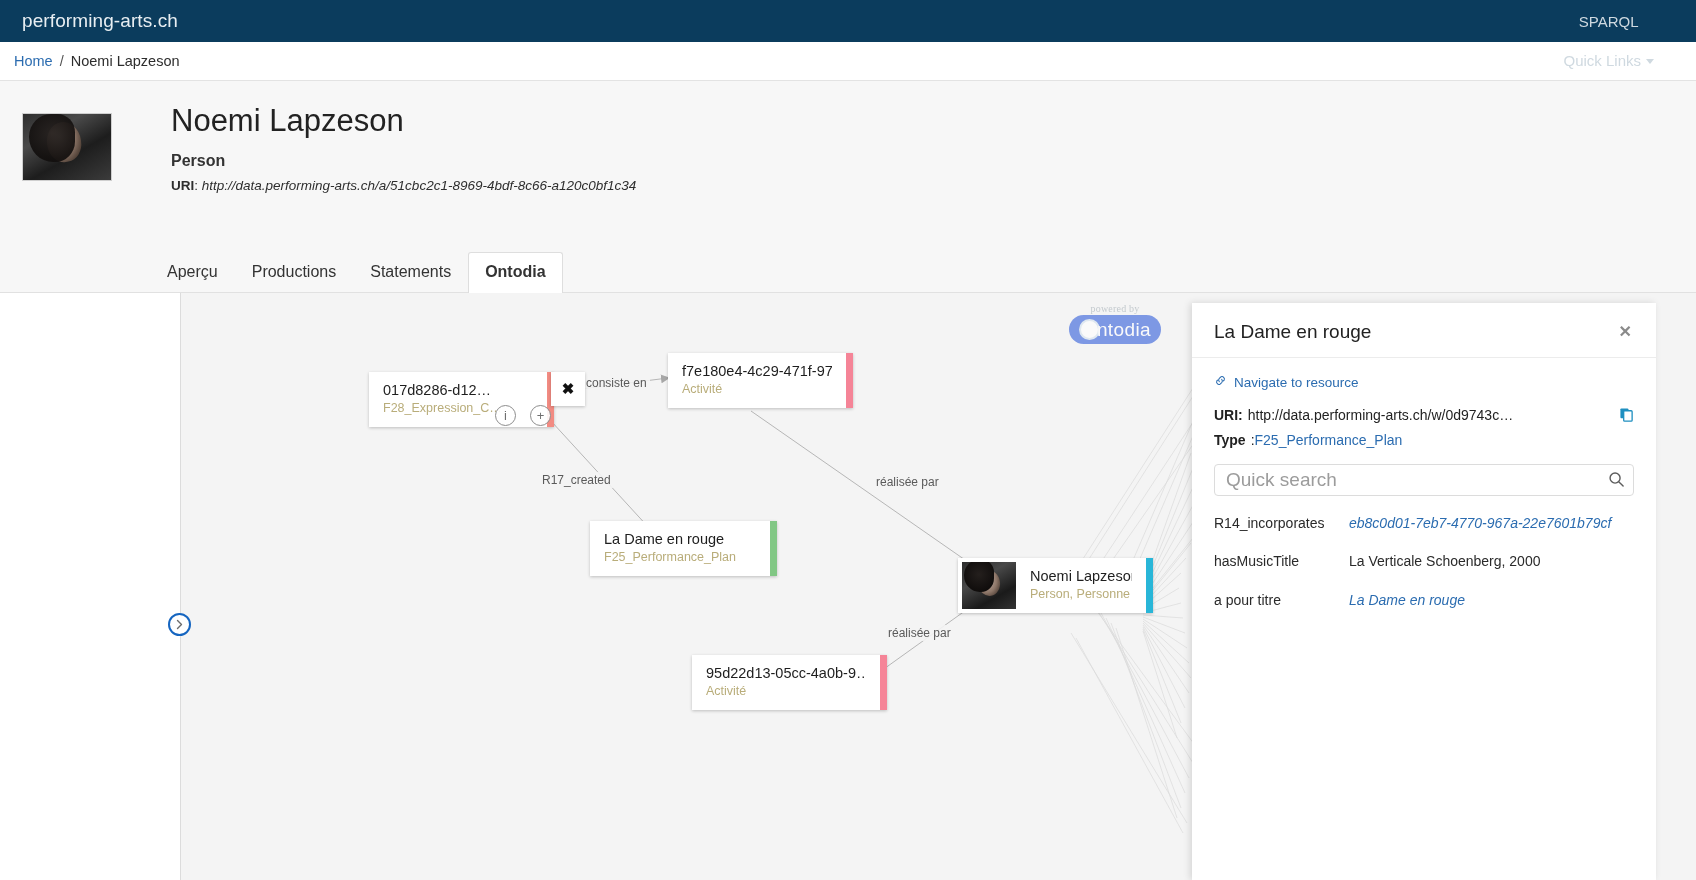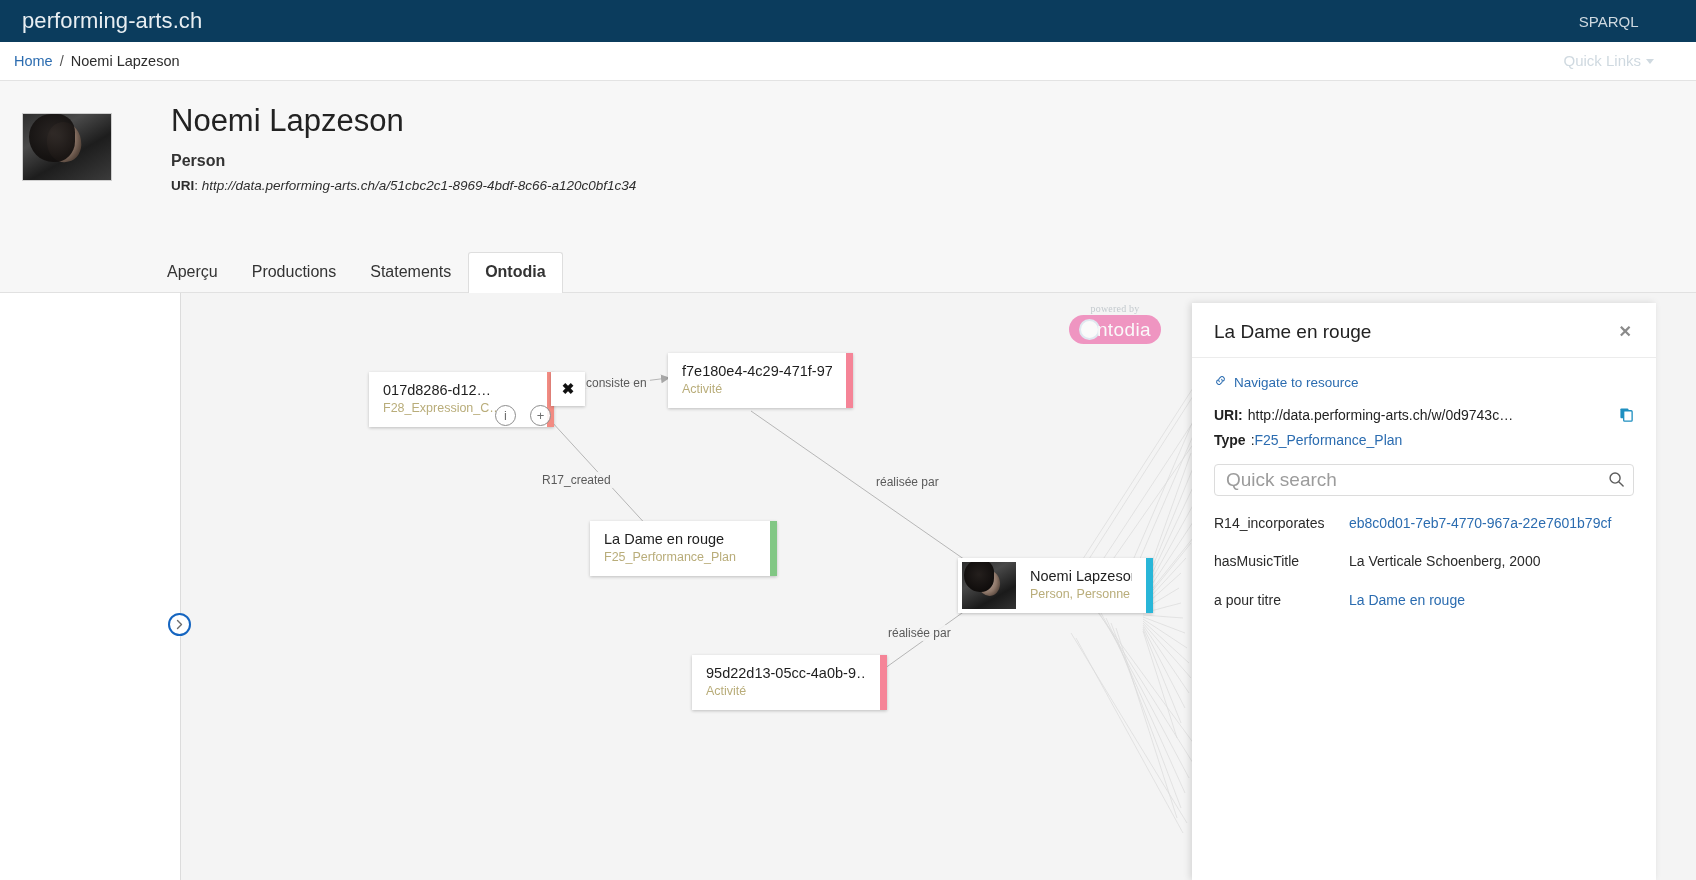--- a/index.html
+++ b/index.html
@@ -14,21 +14,21 @@
   
   .navbar {
     height: 42px;
     background: #0b3c5d;
     display: flex;
     align-items: center;
     padding: 0 22px;
     color: #d9e2e8;
   }
   .brand {
-    font-size: 22px;
+    font-size: 19px;
     color: #e8eef2;
     letter-spacing: .1px;
   }
   .nav-right {
     margin-left: auto;
     display: flex;
     align-items: center;
     gap: 22px;
     padding-right: 20px;
     flex-direction: column;
@@ -264,21 +264,21 @@
     pointer-events: none;
   }
   .watermark .pb {
     font-size: 10px; color: #9aa6ae;
     letter-spacing: .2px; margin-bottom: 1px;
     font-family: "Liberation Serif", serif;
   }
   .watermark .logo {
     width: 92px; height: 29px;
     border-radius: 15px;
-    background: #ec4899;
+    background: #1d4ed8;
     color: #fff;
     font-size: 19px;
     display: flex; align-items: center; justify-content: center;
     letter-spacing: .4px;
     font-family: "Liberation Sans", sans-serif;
   }
   .watermark .logo .dot {
     width: 21px; height: 21px; border-radius: 50%;
     background: #fff; display: inline-block; margin-right: -3px;
     border: 2px solid #cfe0ee;
@@ -344,21 +344,21 @@
 
   .prop-row {
     display: flex;
     font-size: 14px;
     margin-bottom: 19px;
     line-height: 1.38;
     gap: 11px;
   }
   .prop-key { width: 124px; flex: none; color: #2a2a2a; padding-right: 10px; }
   .prop-val { color: #2a2a2a; flex: 1; }
-  .prop-val a { color: #2b6cb0; text-decoration: none; cursor: pointer; }
+  .prop-val a { color: #2b6cb0; text-decoration: none; cursor: pointer; font-style: italic; }
 </style>
 </head>
 <body>
 
 <div class="navbar">
   <div class="brand">performing-arts.ch</div>
   <div class="nav-right">
     <a class="nav-link">About</a>
     <a class="nav-link">SPARQL</a>
     <a class="nav-link"><span>Quick Links</span><span class="caret"></span></a>

